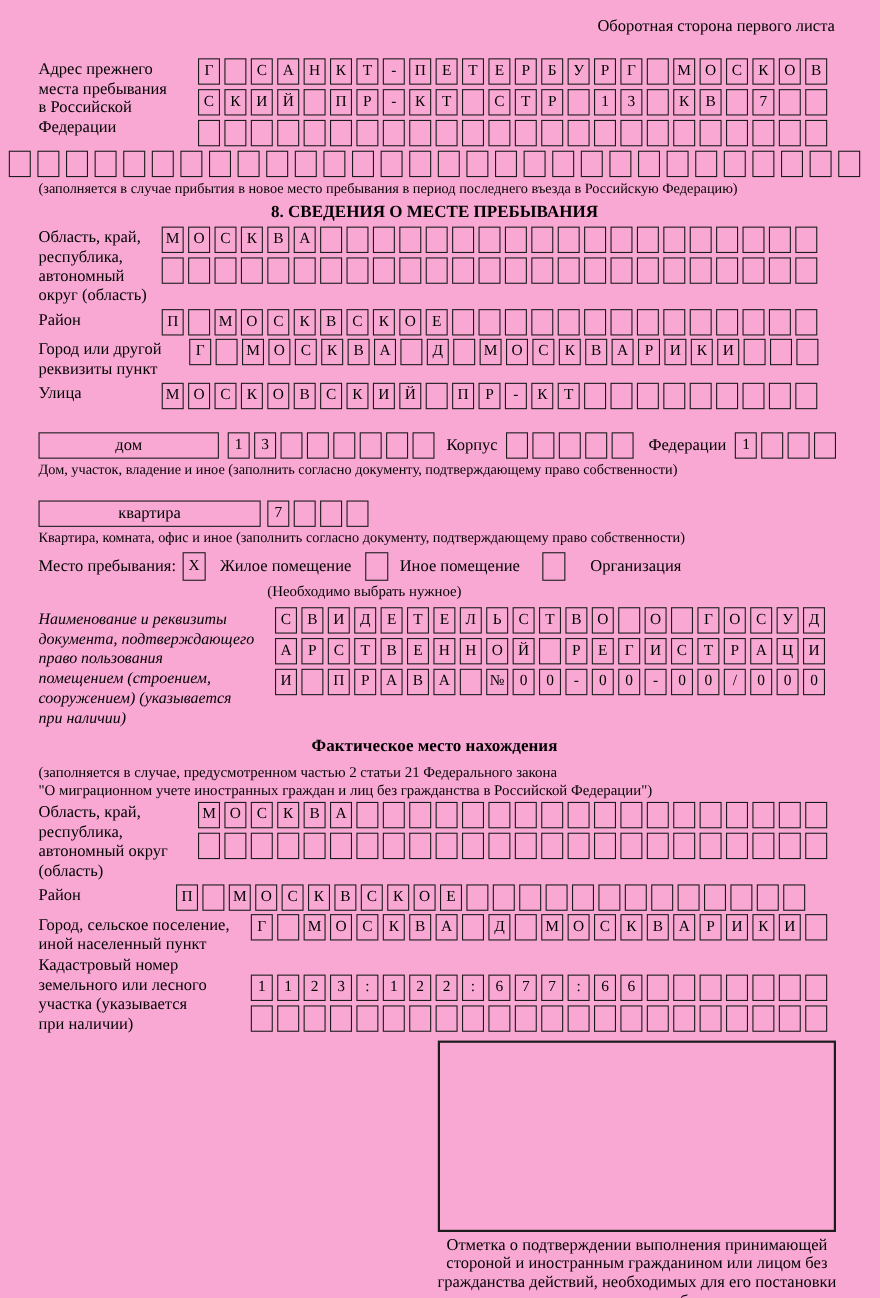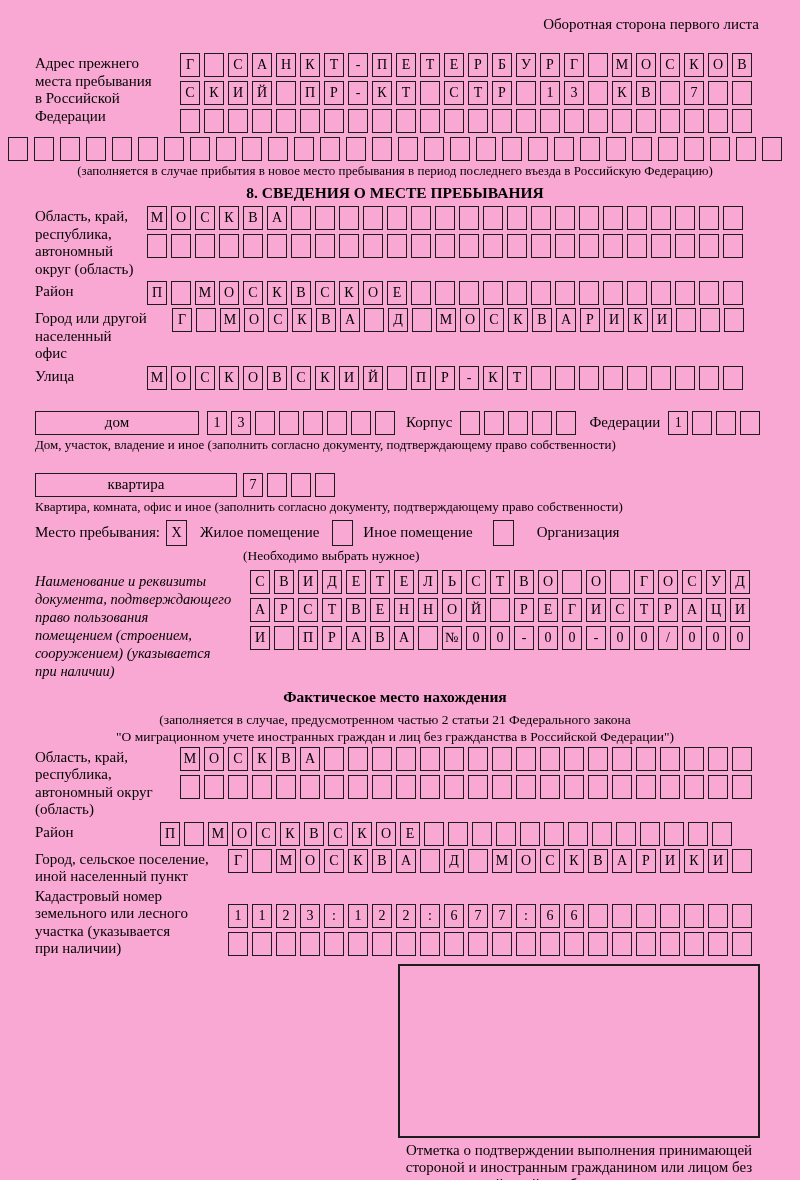--- a/index.html
+++ b/index.html
@@ -18,21 +18,21 @@
   .w193 { width:193px; }
   .rows { display:flex; flex-direction:column; gap:4px; }
   .cells { display:flex; gap:4px; flex:none; }
   .cell {
     width:20px; height:24px; flex:none; border:1.6px solid #1c1c1c;
     display:flex; align-items:center; justify-content:center;
     font-size:14px; font-family:"Liberation Serif", serif;
   }
   .row4 { margin-left:-27px; margin-top:4px; gap:6px; }
   .note { font-size:13px; line-height:15px; margin-top:2px; }
-  .center { text-align:center; }
+  .center { }
   .sec-title { text-align:center; font-weight:bold; font-size:15.5px; margin-top:6px; }
   .mt4 { margin-top:4px; }
   .mt3 { margin-top:3px; }
   .mt6 { margin-top:6px; }
   .mt8 { margin-top:8px; }
   .indent25 { margin-left:25px; }
   .dom-row { display:flex; align-items:center; margin-top:21px; }
   .widebox {
     height:24px; border:1.6px solid #1c1c1c; flex:none;
     display:flex; align-items:center; justify-content:center; font-size:15px;
@@ -270,21 +270,21 @@
         <span class="cell"></span>
         <span class="cell"></span>
         <span class="cell"></span>
         <span class="cell"></span>
         <span class="cell"></span>
       </div>
   </div>
 
   <div class="frow mt3">
     <div class="label w112">Город или другой
-населенный офис</div>
+реквизиты пункт</div>
     <div class="cells indent25">
         <span class="cell">Г</span>
         <span class="cell"></span>
         <span class="cell">М</span>
         <span class="cell">О</span>
         <span class="cell">С</span>
         <span class="cell">К</span>
         <span class="cell">В</span>
         <span class="cell">А</span>
         <span class="cell"></span>

